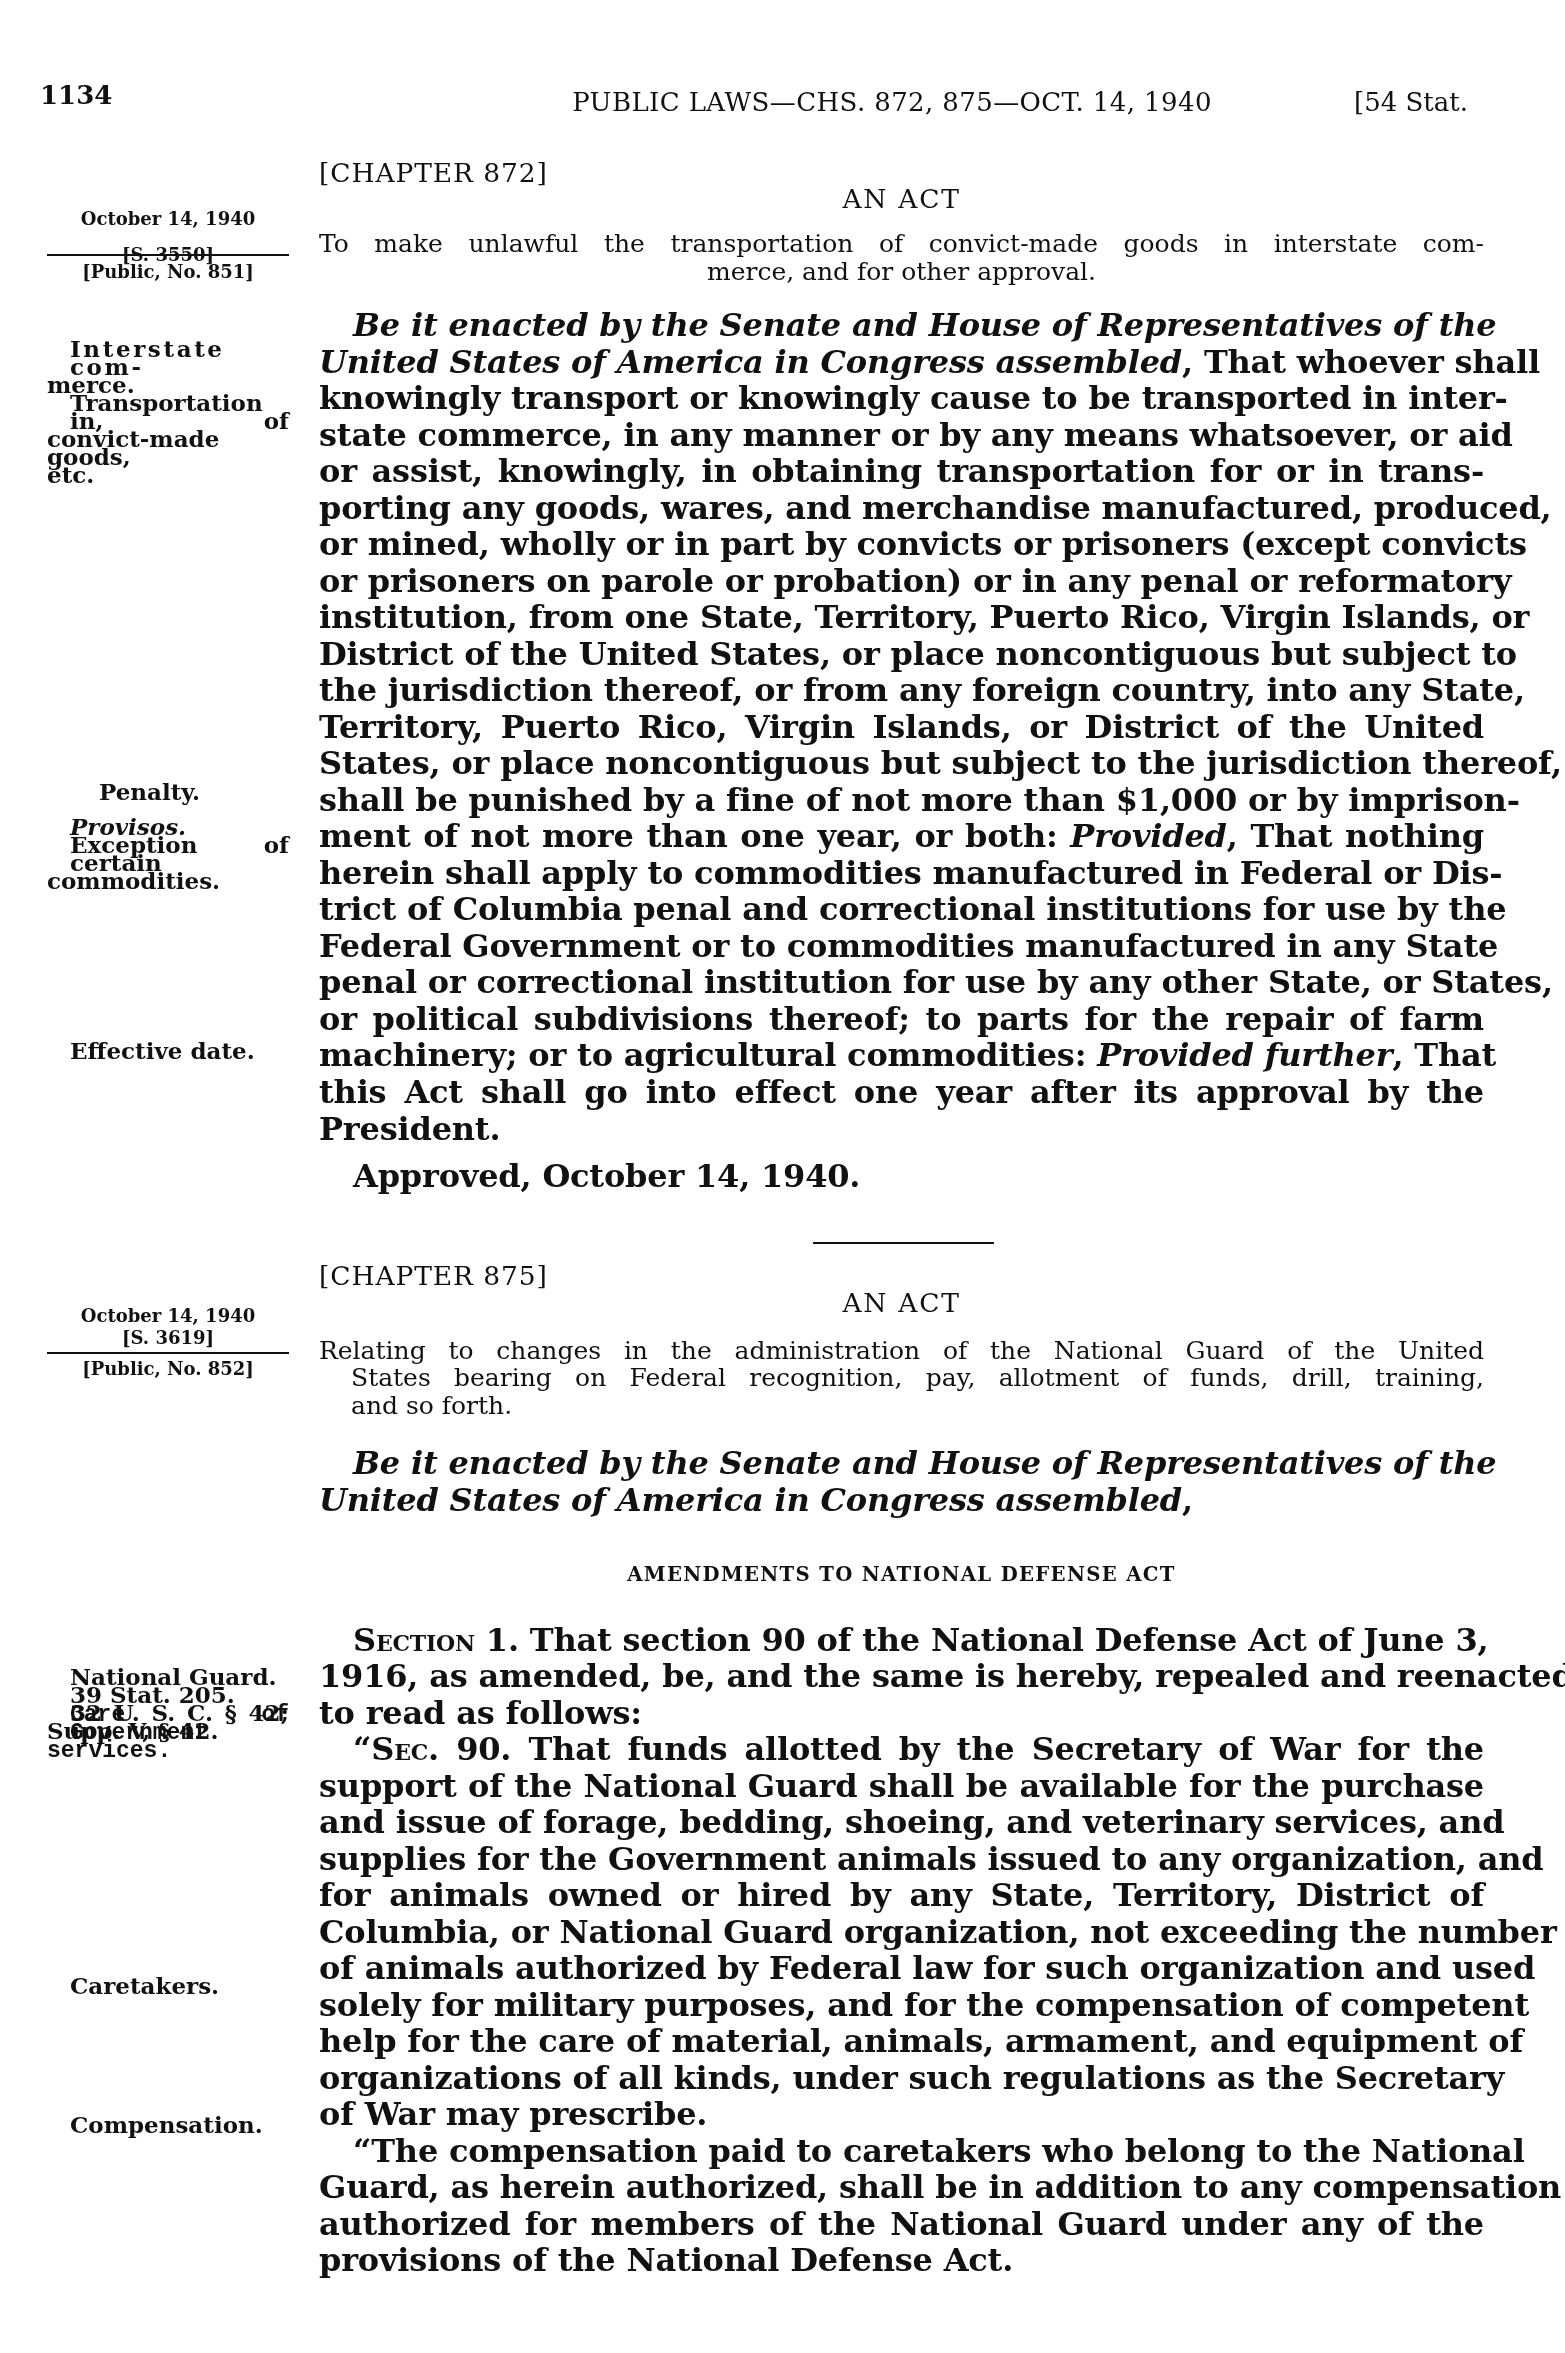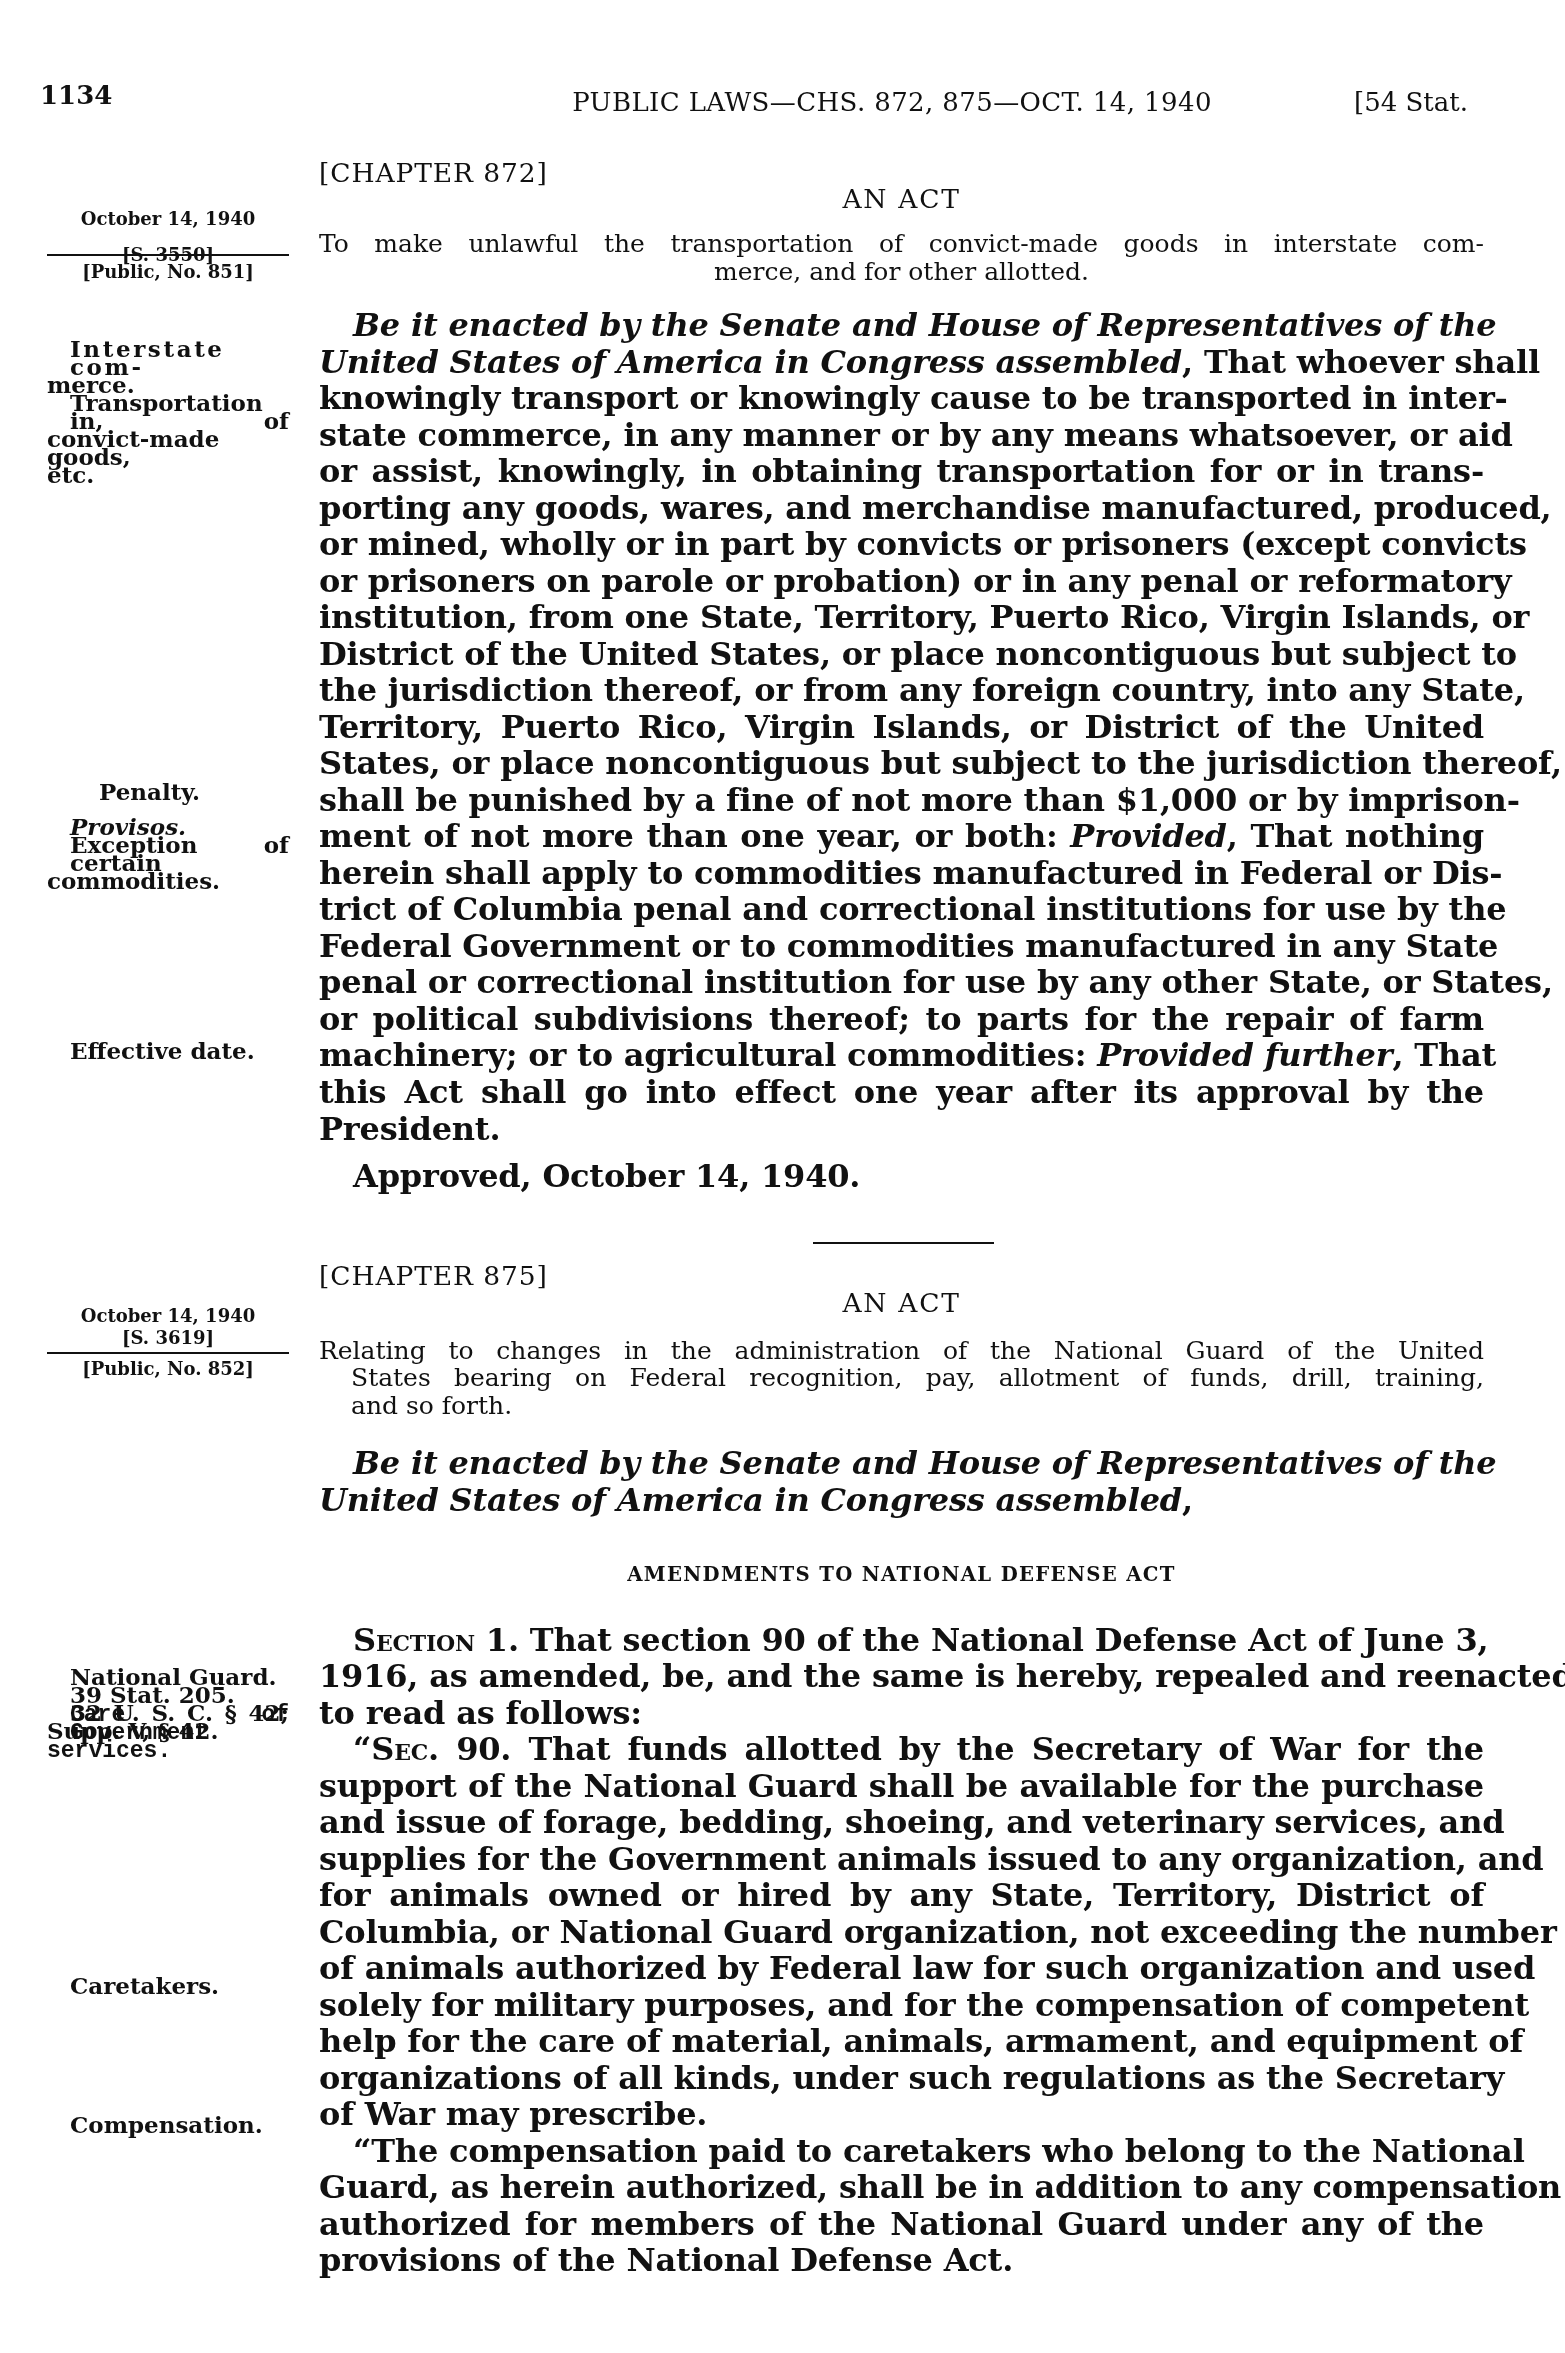--- a/index.html
+++ b/index.html
@@ -31,21 +31,21 @@
 </head>
 <body>
 
 <div id="page-number" class="abs">1134</div>
 <div id="running-head" class="abs">PUBLIC LAWS—CHS. 872, 875—OCT. 14, 1940</div>
 <div id="volume-ref" class="abs"><span>[54 Stat.</span></div>
 
 <div class="abs chap" style="top:157px;">[CHAPTER 872]</div>
 <div class="abs anact" style="top:183px;">AN ACT</div>
 <div class="abs title-line" style="left:319px; width:1165px; text-align:justify; text-align-last:justify; top:229px;">To make unlawful the transportation of convict-made goods in interstate com-</div>
-<div class="abs title-line" style="left:319px; width:1165px; text-align:center; top:257px;">merce, and for other allotted.</div>
+<div class="abs title-line" style="left:319px; width:1165px; text-align:center; top:257px;">merce, and for other approval.</div>
 
 <div class="abs mhead" style="top:208px;">October 14, 1940</div>
 <div class="abs mhead" style="top:215px;margin-top:29px;">[S. 3550]</div>
 <div class="abs mrule" style="top:254px;"></div>
 <div class="abs mhead" style="top:261px;">[Public, No. 851]</div>
 
 <div class="abs mnote" style="top:340px;">
   <span class="l ind" style="letter-spacing:2.6px;">Interstate com-</span>
   <span class="l last">merce.</span>
   <span class="l ind">Transportation in, of</span>

